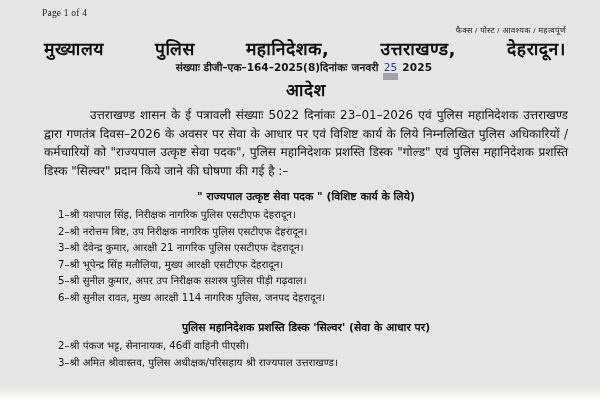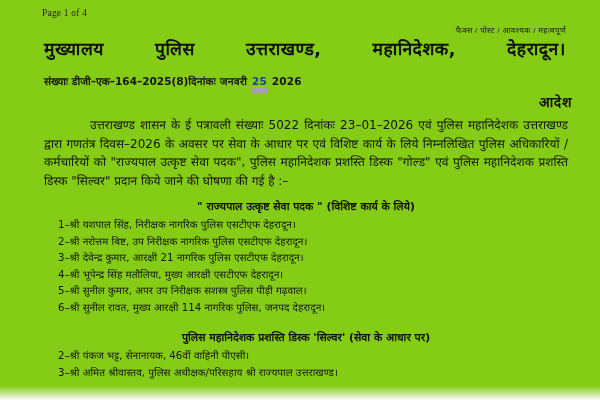--- a/index.html
+++ b/index.html
@@ -13,21 +13,21 @@
     font-family: "DejaVu Sans", sans-serif;
     color: #1a1a1a;
     overflow: hidden;
   }
   .page {
     position: relative;
     width: 600px;
     height: 400px;
     box-sizing: border-box;
     padding: 6px 28px 0 40px;
-    background: #84cc16;
+    background: #e5e5e5;
   }
   .page-label {
     font-size: 9.5px;
     font-family: "Liberation Serif", serif;
     color: #222;
     margin: 2px 0 6px 2px;
     letter-spacing: 0.2px;
   }
   .top-right-note {
     text-align: right;
@@ -40,48 +40,48 @@
   }
   .title-row {
     display: flex;
     justify-content: space-between;
     align-items: baseline;
     font-size: 17.5px;
     font-weight: 700;
     letter-spacing: 0.5px;
     color: #111;
     padding: 0 6px 0 4px;
-    margin-bottom: 14px;
+    margin-bottom: 0;
     text-align: center;
   }
   .title-row .t-item {
     white-space: nowrap;
   }
   .meta-row {
     display: flex;
-    justify-content: flex-start;
+    justify-content: center;
     align-items: baseline;
     font-size: 10.5px;
     font-weight: 600;
     color: #151515;
     padding: 0 8px 0 4px;
     margin-bottom: 4px;
   }
   .meta-row .date {
     letter-spacing: 0.2px;
   }
   .date .hl {
     color: #1b3fa0;
-    font-weight: 700;
+    font-weight: 400;
     border-bottom: 7px solid #a3a3a3;
     padding: 0 1px;
   }
   .center-heading {
-    text-align: right;
-    font-size: 14px;
+    text-align: center;
+    font-size: 17px;
     font-weight: 700;
     letter-spacing: 0.6px;
     margin: 2px 0 5px 0;
     color: #111;
   }
   .para {
     font-size: 12px;
     line-height: 1.55;
     text-align: justify;
     color: #141414;
@@ -125,45 +125,45 @@
 
 <div class="page">
 
   <div class="page-label">Page 1 of 4</div>
 
   <div class="top-right-note">फैक्स / पोस्ट / आवश्यक / महत्वपूर्ण</div>
 
   <div class="title-row">
     <span class="t-item">मुख्यालय</span>
     <span class="t-item">पुलिस</span>
+    <span class="t-item">महानिदेशक,</span>
     <span class="t-item">उत्तराखण्ड,</span>
-    <span class="t-item">महानिदेशक,</span>
     <span class="t-item">देहरादून।</span>
   </div>
 
   <div class="meta-row">
     <span>संख्याः डीजी–एक–164–2025(8)</span>
     <span class="date">
       <span>दिनांकः जनवरी</span>
       <span class="hl">25</span>
-      <span>2026</span>
+      <span>2025</span>
     </span>
   </div>
 
   <div class="center-heading">आदेश</div>
 
   <div class="para"><span class="indent"></span><span>उत्तराखण्ड शासन के ई पत्रावली संख्याः 5022 दिनांकः 23–01–2026 एवं पुलिस महानिदेशक उत्तराखण्ड द्वारा गणतंत्र दिवस–2026 के अवसर पर सेवा के आधार पर एवं विशिष्ट कार्य के लिये निम्नलिखित पुलिस अधिकारियों / कर्मचारियों को "राज्यपाल उत्कृष्ट सेवा पदक", पुलिस महानिदेशक प्रशस्ति डिस्क "गोल्ड" एवं पुलिस महानिदेशक प्रशस्ति डिस्क "सिल्वर" प्रदान किये जाने की घोषणा की गई है :–</span></div>
 
   <div class="award-head">" राज्यपाल उत्कृष्ट सेवा पदक " (विशिष्ट कार्य के लिये)</div>
 
   <div class="list">
     <div class="item">1–श्री यशपाल सिंह, निरीक्षक नागरिक पुलिस एसटीएफ देहरादून।</div>
     <div class="item">2–श्री नरोत्तम बिष्ट, उप निरीक्षक नागरिक पुलिस एसटीएफ देहरादून।</div>
     <div class="item">3–श्री देवेन्द्र कुमार, आरक्षी 21 नागरिक पुलिस एसटीएफ देहरादून।</div>
-    <div class="item">4–श्री भूपेन्द्र सिंह मतौलिया, मुख्य आरक्षी एसटीएफ देहरादून।</div>
+    <div class="item">7–श्री भूपेन्द्र सिंह मतौलिया, मुख्य आरक्षी एसटीएफ देहरादून।</div>
     <div class="item">5–श्री सुनील कुमार, अपर उप निरीक्षक सशस्त्र पुलिस पीड़ी गढ़वाल।</div>
     <div class="item">6–श्री सुनील रावत, मुख्य आरक्षी 114 नागरिक पुलिस, जनपद देहरादून।</div>
   </div>
 
   <div class="section-gap"></div>
 
   <div class="award-head">पुलिस महानिदेशक प्रशस्ति डिस्क 'सिल्वर' (सेवा के आधार पर)</div>
 
   <div class="list">
     <div class="item">2–श्री पंकज भट्ट, सेनानायक, 46वीं वाहिनी पीएसी।</div>

